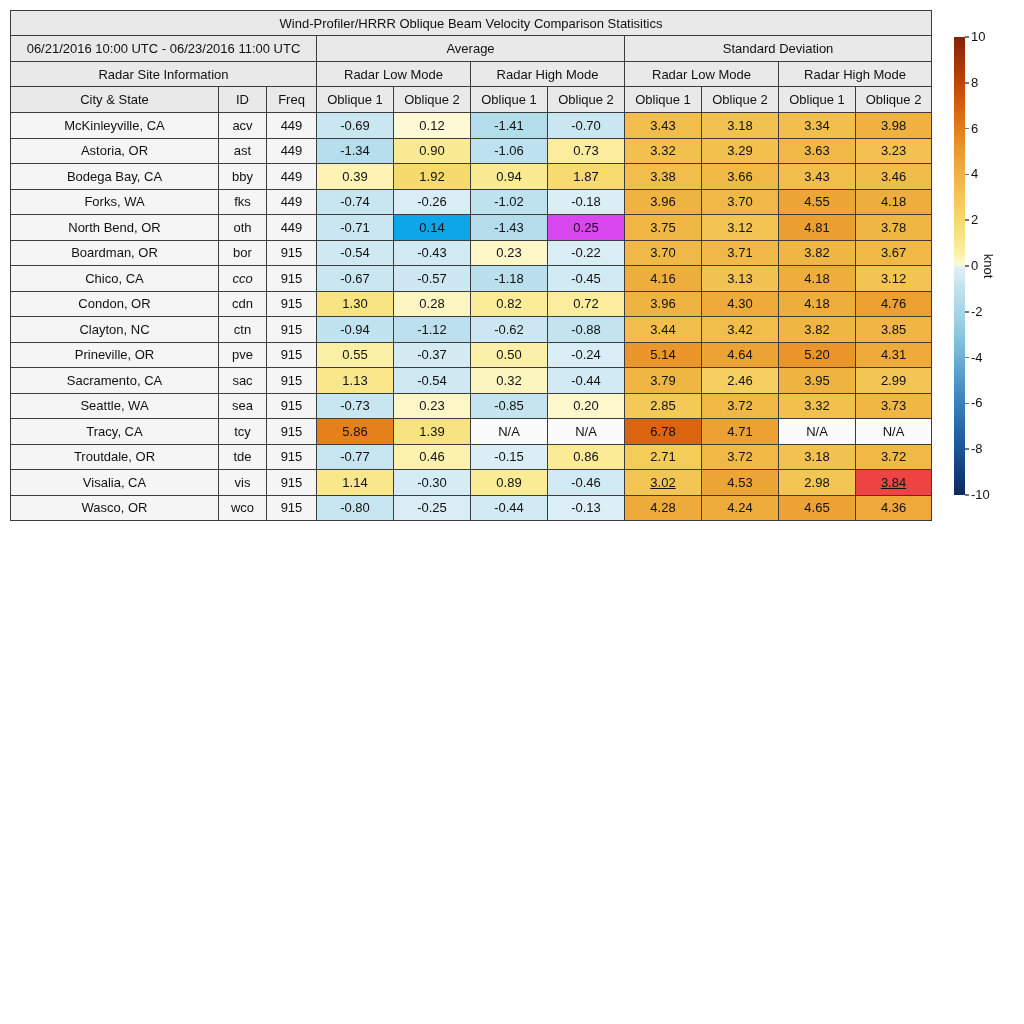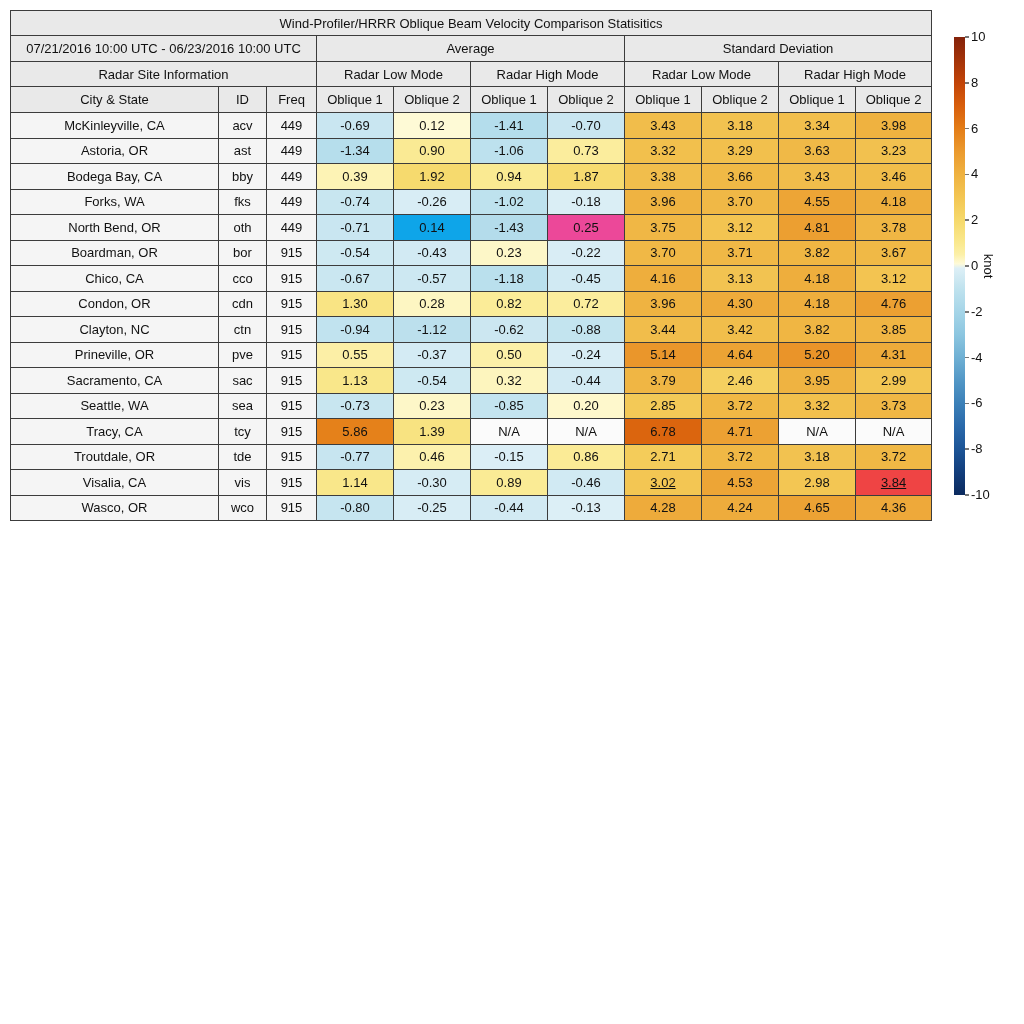--- a/index.html
+++ b/index.html
@@ -38,21 +38,21 @@
       <col style="width:77px">
         <col style="width:77px">
         <col style="width:77px">
         <col style="width:76px">
     </colgroup>
     <thead>
       <tr class="title-row">
         <th colspan="11">Wind-Profiler/HRRR Oblique Beam Velocity Comparison Statisitics</th>
       </tr>
       <tr class="group-row">
-        <th colspan="3">07/21/2016 10:00 UTC - 06/23/2016 10:00 UTC</th>
+        <th colspan="3">06/21/2016 10:00 UTC - 06/23/2016 11:00 UTC</th>
         <th colspan="4">Average</th>
         <th colspan="4">Standard Deviation</th>
       </tr>
       <tr class="mode-row">
         <th colspan="3">Radar Site Information</th>
         <th colspan="2">Radar Low Mode</th>
         <th colspan="2">Radar High Mode</th>
         <th colspan="2">Radar Low Mode</th>
         <th colspan="2">Radar High Mode</th>
       </tr>
@@ -123,42 +123,42 @@
           <td style="background: rgb(237, 165, 54);">4.55</td>
           <td style="background: rgb(238, 174, 61);">4.18</td>
         </tr>
         <tr>
           <td style="background: rgb(245, 245, 245);">North Bend, OR</td>
           <td style="background: rgb(245, 245, 245);">oth</td>
           <td style="background: rgb(245, 245, 245);">449</td>
           <td style="background: rgb(201, 230, 241);">-0.71</td>
           <td style="background: #0ea5e9;">0.14</td>
           <td style="background: rgb(180, 220, 235);">-1.43</td>
-          <td style="background: #ec4899;">0.25</td>
+          <td style="background: #d946ef;">0.25</td>
           <td style="background: rgb(240, 183, 69);">3.75</td>
           <td style="background: rgb(243, 196, 81);">3.12</td>
           <td style="background: rgb(236, 159, 49);">4.81</td>
           <td style="background: rgb(240, 182, 68);">3.78</td>
         </tr>
         <tr>
           <td style="background: rgb(245, 245, 245);">Boardman, OR</td>
           <td style="background: rgb(245, 245, 245);">bor</td>
           <td style="background: rgb(245, 245, 245);">915</td>
           <td style="background: rgb(206, 233, 242);">-0.54</td>
           <td style="background: rgb(210, 234, 243);">-0.43</td>
           <td style="background: rgb(253, 247, 200);">0.23</td>
           <td style="background: rgb(217, 237, 245);">-0.22</td>
           <td style="background: rgb(240, 184, 70);">3.70</td>
           <td style="background: rgb(240, 184, 70);">3.71</td>
           <td style="background: rgb(240, 182, 67);">3.82</td>
           <td style="background: rgb(240, 185, 70);">3.67</td>
         </tr>
         <tr>
           <td style="background: rgb(245, 245, 245);">Chico, CA</td>
-          <td style="background: rgb(245, 245, 245);">cco</td>
+          <td style="background: rgb(245, 245, 245); font-style: italic;">cco</td>
           <td style="background: rgb(245, 245, 245);">915</td>
           <td style="background: rgb(202, 231, 241);">-0.67</td>
           <td style="background: rgb(205, 232, 242);">-0.57</td>
           <td style="background: rgb(186, 224, 237);">-1.18</td>
           <td style="background: rgb(209, 234, 243);">-0.45</td>
           <td style="background: rgb(238, 174, 61);">4.16</td>
           <td style="background: rgb(242, 195, 81);">3.13</td>
           <td style="background: rgb(238, 174, 61);">4.18</td>
           <td style="background: rgb(243, 196, 81);">3.12</td>
         </tr>

